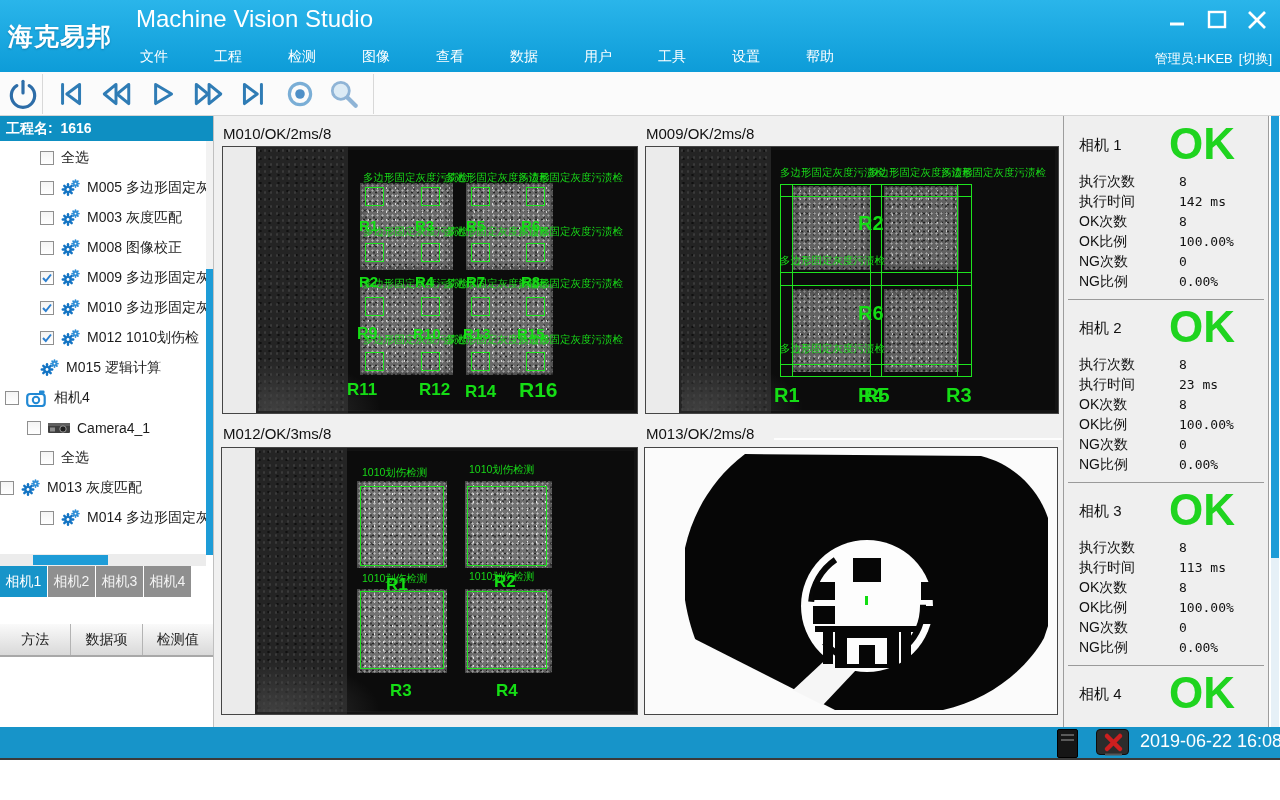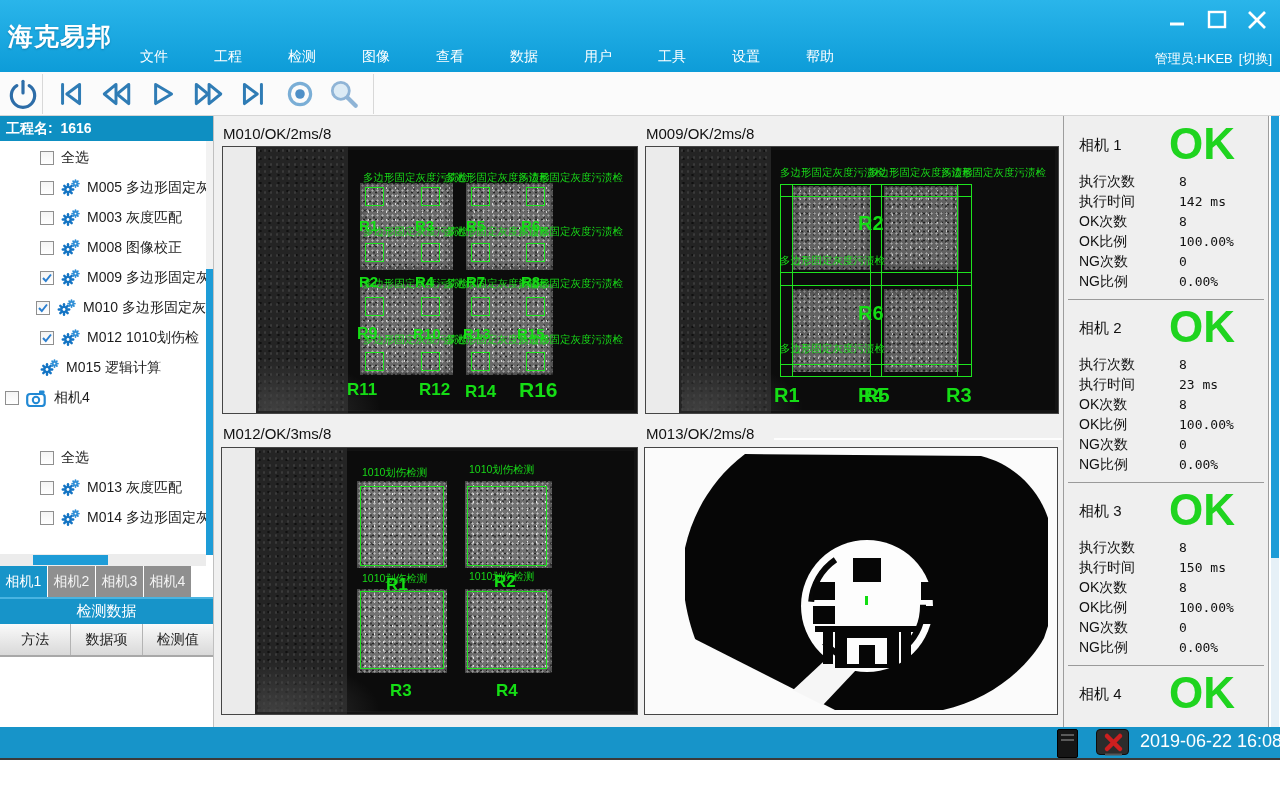--- a/index.html
+++ b/index.html
@@ -112,20 +112,21 @@
   #monitor-icon { position:absolute; left:1096px; top:729px; width:33px; height:26px; background:#2c2c2c;
                   border:1px solid #0d0d0d; border-radius:4px; }
   #timestamp { position:absolute; left:1140px; top:731px; color:#ffffff; font-size:18px; white-space:nowrap; }
 </style>
 </head>
 <body>
 <div id="app">
 
   <div id="header">
     <div id="logo">海克易邦</div>
+    <div id="app-title">Machine Vision Studio</div>
     <div id="menubar">
         <span class="menu-item">文件</span>
         <span class="menu-item">工程</span>
         <span class="menu-item">检测</span>
         <span class="menu-item">图像</span>
         <span class="menu-item">查看</span>
         <span class="menu-item">数据</span>
         <span class="menu-item">用户</span>
         <span class="menu-item">工具</span>
         <span class="menu-item">设置</span>
@@ -310,21 +311,21 @@
                 <line x1="11.1" y1="4.6" x2="17.9" y2="4.6"></line>
                 <line x1="12.1" y1="2.2" x2="16.9" y2="7"></line>
                 <line x1="12.1" y1="7" x2="16.9" y2="2.2"></line>
               </g>
               <circle cx="14.5" cy="4.6" r="2.4" fill="#2f8fd6"></circle>
               <circle cx="14.5" cy="4.6" r="0.9" fill="#fff"></circle>
             </svg>
           </span>
           <span class="tree-label">M009  多边形固定灰</span>
         </div>
-        <div class="tree-row" style="top: 156px; padding-left: 28px; justify-content: flex-end;">
+        <div class="tree-row" style="top: 156px; padding-left: 40px;">
           <span class="cb">
             <svg width="12" height="12" viewBox="0 0 12 12" style="position:absolute;left:0;top:0">
               <polyline points="2,6 4.8,9 10,2.5" fill="none" stroke="#2b7fd0" stroke-width="2"></polyline>
             </svg>
           </span>
           <span style="display: inline-flex;">
             <svg width="19" height="18" viewBox="0 0 19 18">
               <g stroke="#1374c4" stroke-width="2.4" stroke-linecap="round">
                 <line x1="7" y1="5.3" x2="7" y2="15.7"></line>
                 <line x1="1.8" y1="10.5" x2="12.2" y2="10.5"></line>
@@ -400,25 +401,37 @@
           <span class="cb"></span>
           <span style="display: inline-flex;">
             <svg width="21" height="17" viewBox="0 0 21 17">
               <rect x="1.2" y="4" width="17.5" height="12" rx="3" fill="none" stroke="#2289d4" stroke-width="2.2"></rect>
               <circle cx="10" cy="10" r="3.2" fill="none" stroke="#2289d4" stroke-width="2"></circle>
               <rect x="13" y="0.5" width="5.5" height="3.2" rx="1" fill="#2289d4"></rect>
             </svg>
           </span>
           <span class="tree-label">相机4</span>
         </div>
+        <div class="tree-row" style="top: 276px; padding-left: 27px;">
+          <span class="cb"></span>
+          <span style="display: inline-flex;">
+            <svg width="22" height="14" viewBox="0 0 22 14">
+              <rect x="0" y="2" width="22" height="10" rx="1" fill="#3e3e3e"></rect>
+              <rect x="0" y="2" width="22" height="3" fill="#5f5f5f"></rect>
+              <rect x="2" y="6.5" width="5" height="4" fill="#8d8d8d"></rect>
+              <circle cx="15" cy="8" r="3.2" fill="#1e1e1e" stroke="#9a9a9a" stroke-width="1"></circle>
+            </svg>
+          </span>
+          <span class="tree-label">Camera4_1</span>
+        </div>
         <div class="tree-row" style="top: 306px; padding-left: 40px;">
           <span class="cb"></span>
           <span class="tree-label">全选</span>
         </div>
-        <div class="tree-row" style="top: 336px; padding-left: 40px;">
+        <div class="tree-row" style="top: 336px; ">
           <span class="cb"></span>
           <span style="display: inline-flex;">
             <svg width="19" height="18" viewBox="0 0 19 18">
               <g stroke="#1374c4" stroke-width="2.4" stroke-linecap="round">
                 <line x1="7" y1="5.3" x2="7" y2="15.7"></line>
                 <line x1="1.8" y1="10.5" x2="12.2" y2="10.5"></line>
                 <line x1="3.3" y1="6.8" x2="10.7" y2="14.2"></line>
                 <line x1="3.3" y1="14.2" x2="10.7" y2="6.8"></line>
               </g>
               <circle cx="7" cy="10.5" r="3.6" fill="#1374c4"></circle>
@@ -465,21 +478,20 @@
       </div>
     <div id="tree-hscroll">
         <div id="tree-hthumb"></div>
       </div>
     <div id="cam-tabs">
         <div class="cam-tab active">相机1</div>
         <div class="cam-tab">相机2</div>
         <div class="cam-tab">相机3</div>
         <div class="cam-tab">相机4</div>
       </div>
-    <div id="data-panel-title">检测数据</div>
     <div id="data-table-head">
         <div class="th">方法</div>
         <div class="th">数据项</div>
         <div class="th">检测值</div>
       </div>
     <div id="data-table-body"></div>
   </div>
 
   <div id="main">
     <div class="view-title" style="left:9px;top:9px">M010/OK/2ms/8</div>
@@ -668,21 +680,21 @@
         <div class="stat-label" style="top: 137px;">NG比例</div>
         <div class="stat-value" style="top: 138px;">0.00%</div>
         <div class="cam-sep" style="top: 163px;"></div>
       </div>
       <div class="cam-block" style="top: 386px; height: 183px;">
         <div class="cam-name">相机 3</div>
         <div class="cam-ok">OK</div>
         <div class="stat-label" style="top: 37px;">执行次数</div>
         <div class="stat-value" style="top: 38px;">8</div>
         <div class="stat-label" style="top: 57px;">执行时间</div>
-        <div class="stat-value" style="top: 58px;">150 ms</div>
+        <div class="stat-value" style="top: 58px;">113 ms</div>
         <div class="stat-label" style="top: 77px;">OK次数</div>
         <div class="stat-value" style="top: 78px;">8</div>
         <div class="stat-label" style="top: 97px;">OK比例</div>
         <div class="stat-value" style="top: 98px;">100.00%</div>
         <div class="stat-label" style="top: 117px;">NG次数</div>
         <div class="stat-value" style="top: 118px;">0</div>
         <div class="stat-label" style="top: 137px;">NG比例</div>
         <div class="stat-value" style="top: 138px;">0.00%</div>
         <div class="cam-sep" style="top: 163px;"></div>
       </div>

